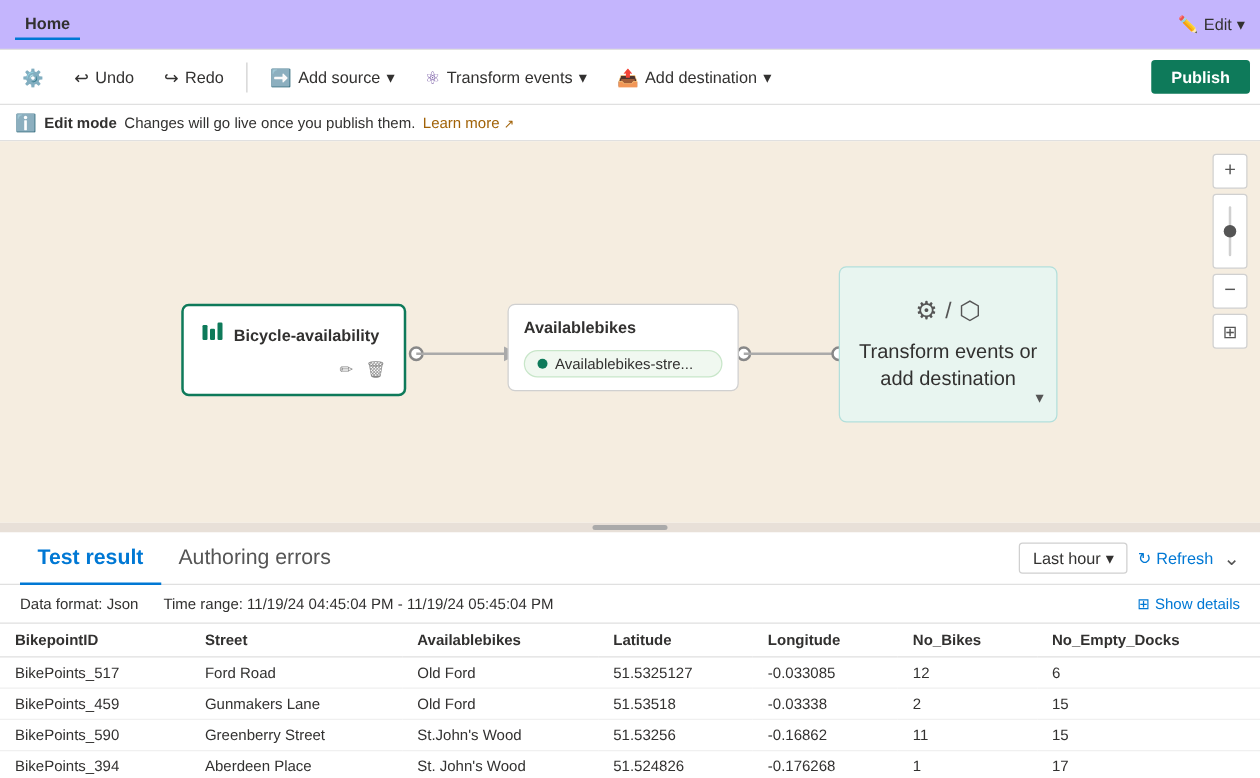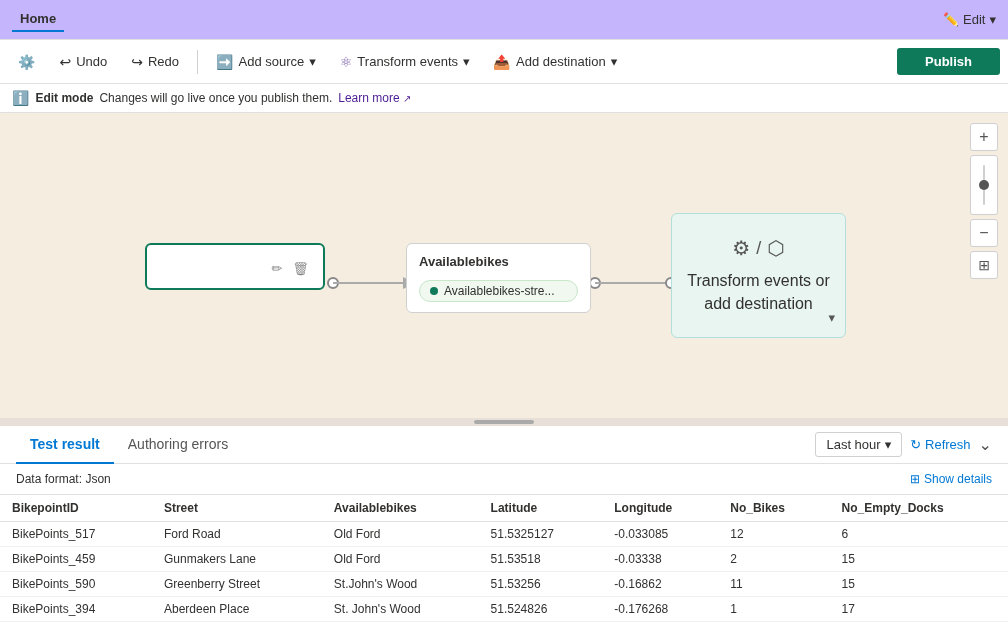--- a/index.html
+++ b/index.html
@@ -29,32 +29,32 @@
       background: #fff;
     }
     .toolbar-btn {
       display: flex; align-items: center; gap: 5px;
       padding: 5px 10px; border: none; background: none;
       cursor: pointer; font-size: 13px; color: #323130; border-radius: 3px;
     }
     .toolbar-btn .icon { font-size: 14px; }
     .publish-btn {
       margin-left: auto; background: #0e7a5a; color: #fff;
-      border: none; border-radius: 3px; padding: 6px 28px;
+      border: none; border-radius: 3px; padding: 6px 16px;
       font-size: 13px; font-weight: 600; cursor: pointer;
     }
 
     
     .edit-mode-bar {
       background: #fff; border-bottom: 1px solid #e0e0e0;
       padding: 6px 12px; font-size: 12px; color: #323130;
       display: flex; align-items: center; gap: 6px;
     }
     .edit-mode-bar .info-icon { color: #0078d4; font-size: 14px; }
-    .edit-mode-bar a { color: #4c1d95; text-decoration: none; }
+    .edit-mode-bar a { color: #a16207; text-decoration: none; }
     .edit-mode-label { font-weight: 600; }
 
     
     .canvas {
       background: #f5ede0; position: relative;
       width: 100%; height: 305px; overflow: hidden;
     }
 
     
     .node-source {
@@ -143,21 +143,21 @@
 
     
     .bottom-panel { background: #fff; }
 
     
     .tabs {
       display: flex; align-items: center; padding: 0 16px;
       border-bottom: 1px solid #e0e0e0; gap: 0;
     }
     .tab {
-      padding: 10px 14px; font-size: 14px; color: #555; cursor: pointer;
+      padding: 10px 14px; font-size: 17px; color: #555; cursor: pointer;
       border-bottom: 2px solid transparent; margin-bottom: -1px;
     }
     .tab.active { color: #0078d4; border-bottom: 2px solid #0078d4; font-weight: 600; }
 
     .tab-actions {
       margin-left: auto; display: flex; align-items: center; gap: 8px;
     }
     .time-dropdown {
       display: flex; align-items: center; gap: 4px;
       border: 1px solid #d0d0d0; border-radius: 3px; padding: 4px 10px;
@@ -269,20 +269,30 @@
     <line x1="595" y1="170" x2="671" y2="170" stroke="#aaa" stroke-width="2"></line>
     <circle cx="671" cy="170" r="5" fill="white" stroke="#888" stroke-width="2"></circle>
     <defs>
       <marker id="arrow" markerWidth="8" markerHeight="8" refX="6" refY="3" orient="auto">
         <path d="M0,0 L0,6 L6,3 z" fill="#aaa"></path>
       </marker>
     </defs>
   </svg>
 
   <div class="node-source">
+    <div class="node-source-header">
+      <span class="node-source-icon">
+        <svg width="18" height="18" viewBox="0 0 18 18" fill="none" xmlns="http://www.w3.org/2000/svg">
+          <rect x="1" y="3" width="4" height="12" rx="1" fill="#0e7a5a"></rect>
+          <rect x="7" y="6" width="4" height="9" rx="1" fill="#0e7a5a"></rect>
+          <rect x="13" y="1" width="4" height="14" rx="1" fill="#0e7a5a"></rect>
+        </svg>
+      </span>
+      <span>Bicycle-availability</span>
+    </div>
     <div class="node-source-actions">
       <span>✏</span>
       <span>🗑</span>
     </div>
   </div>
 
   <div class="node-stream">
     <div class="node-stream-title">Availablebikes</div>
     <div class="node-stream-item">
       <span style="display:inline-block;width:8px;height:8px;background:#0e7a5a;border-radius:50%;flex-shrink:0;"></span>
@@ -332,20 +342,24 @@
       </button>
       <button class="more-btn">⌄</button>
     </div>
   </div>
 
   <div class="data-format-bar">
     <div class="data-format-left">
       <span>
         <span class="label">Data format:</span>
         <span>Json</span>
+      </span>
+      <span>
+        <span class="label">Time range:</span>
+        <span>11/19/24 04:45:04 PM - 11/19/24 05:45:04 PM</span>
       </span>
     </div>
     <button class="show-details-btn">
       <span>⊞</span>
       <span>Show details</span>
     </button>
   </div>
 
   <div class="table-container">
     <table>

